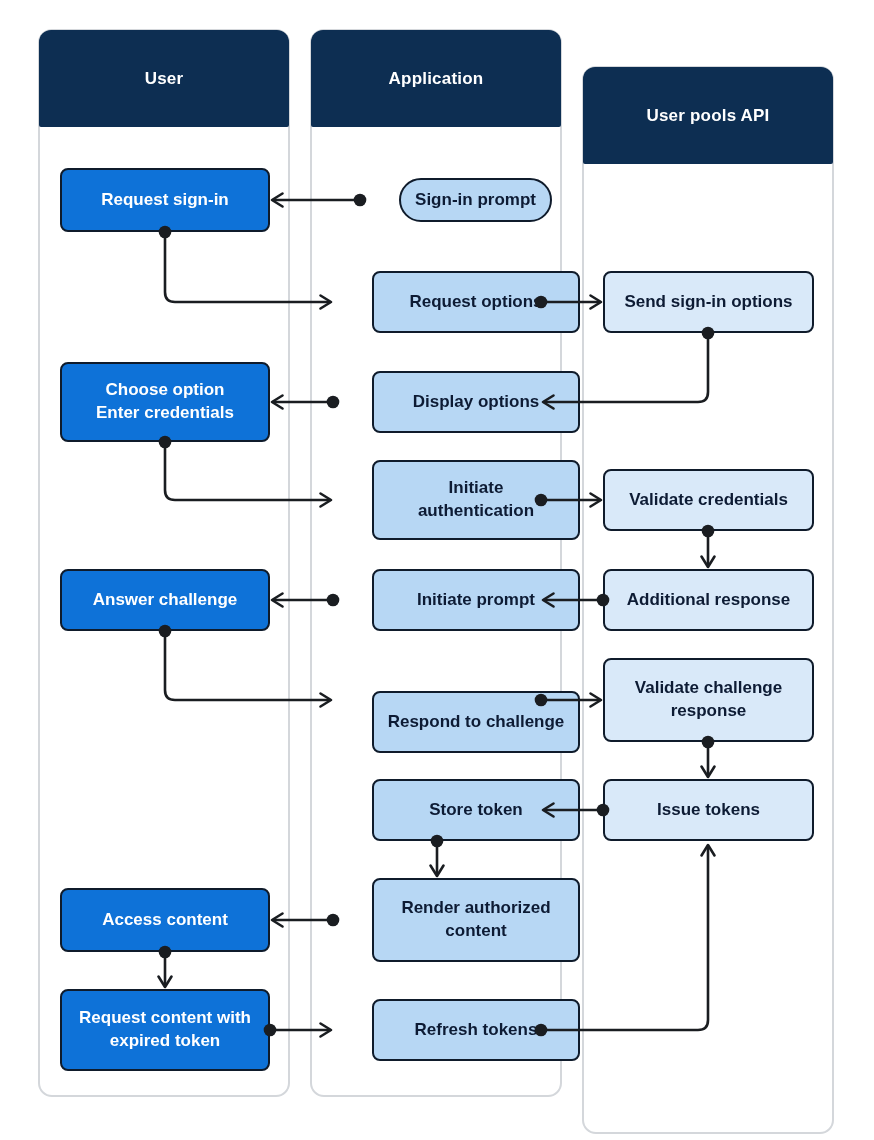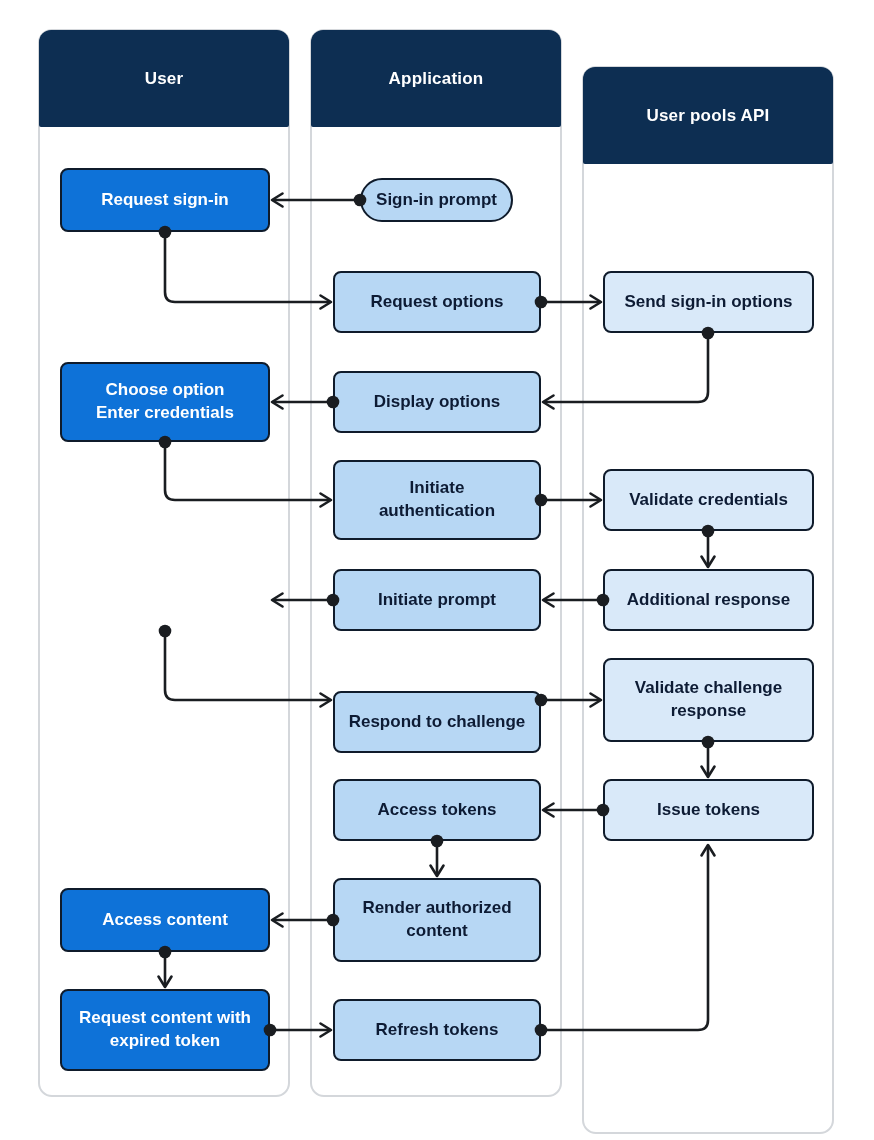--- a/index.html
+++ b/index.html
@@ -30,21 +30,21 @@
     display:flex;align-items:center;justify-content:center;
     color:var(--header-text);font-weight:bold;font-size:17px;letter-spacing:.2px;
   }
   .node{
     position:absolute;z-index:2;box-sizing:border-box;
     display:flex;align-items:center;justify-content:center;text-align:center;
     font-weight:bold;font-size:17px;line-height:1.35;white-space:pre-line;
     border:2.5px solid var(--node-border);border-radius:8px;padding:2px 8px;
   }
   .node.user{background:var(--user-node-bg);color:var(--user-node-text);}
-  .node.app{background:var(--app-node-bg);color:var(--light-node-text);}
+  .node.app{background:var(--app-node-bg);color:var(--light-node-text);margin-left:39px;}
   .node.api{background:var(--api-node-bg);color:var(--light-node-text);}
   .node.pill{border-radius:24px;}
   svg.edges{position:absolute;left:0;top:0;z-index:3;pointer-events:none;}
   svg.edges path.edge{fill:none;stroke:var(--edge);stroke-width:2.6px;}
   #dot circle{fill:var(--edge);}
   #arrow path{fill:none;stroke:var(--edge);stroke-width:2.6px;stroke-linecap:round;stroke-linejoin:round;}
 </style>
 </head>
 <body>
 
@@ -62,32 +62,33 @@
   </div>
   <div class="lane" style="left:582px;margin-top:37px;">
     <div class="lane-header">
       <span>User pools API</span>
     </div>
   </div>
 
   <div class="node user" style="left:60px;top:168px;width:210px;height:64px">Request sign-in</div>
   <div class="node user" style="left:60px;top:362px;width:210px;height:80px">Choose option
 Enter credentials</div>
+  <div class="node user" style="left:60px;top:569px;width:210px;height:62px">Answer challenge</div>
   <div class="node user" style="left:60px;top:888px;width:210px;height:64px">Access content</div>
   <div class="node user" style="left:60px;top:989px;width:210px;height:82px">Request content with
 expired token</div>
 
   <div class="node app pill" style="left:360px;top:178px;width:153px;height:44px">Sign-in prompt</div>
   <div class="node app" style="left:333px;top:271px;width:208px;height:62px">Request options</div>
   <div class="node app" style="left:333px;top:371px;width:208px;height:62px">Display options</div>
   <div class="node app" style="left:333px;top:460px;width:208px;height:80px">Initiate
 authentication</div>
   <div class="node app" style="left:333px;top:569px;width:208px;height:62px">Initiate prompt</div>
   <div class="node app" style="left:333px;top:691px;width:208px;height:62px">Respond to challenge</div>
-  <div class="node app" style="left:333px;top:779px;width:208px;height:62px">Access tokens</div>
+  <div class="node app" style="left:333px;top:779px;width:208px;height:62px">Store token</div>
   <div class="node app" style="left:333px;top:878px;width:208px;height:84px">Render authorized
 content</div>
   <div class="node app" style="left:333px;top:999px;width:208px;height:62px">Refresh tokens</div>
 
   <div class="node api" style="left:603px;top:271px;width:211px;height:62px">Send sign-in options</div>
   <div class="node api" style="left:603px;top:469px;width:211px;height:62px">Validate credentials</div>
   <div class="node api" style="left:603px;top:569px;width:211px;height:62px">Additional response</div>
   <div class="node api" style="left:603px;top:658px;width:211px;height:84px">Validate challenge
 response</div>
   <div class="node api" style="left:603px;top:779px;width:211px;height:62px">Issue tokens</div>

